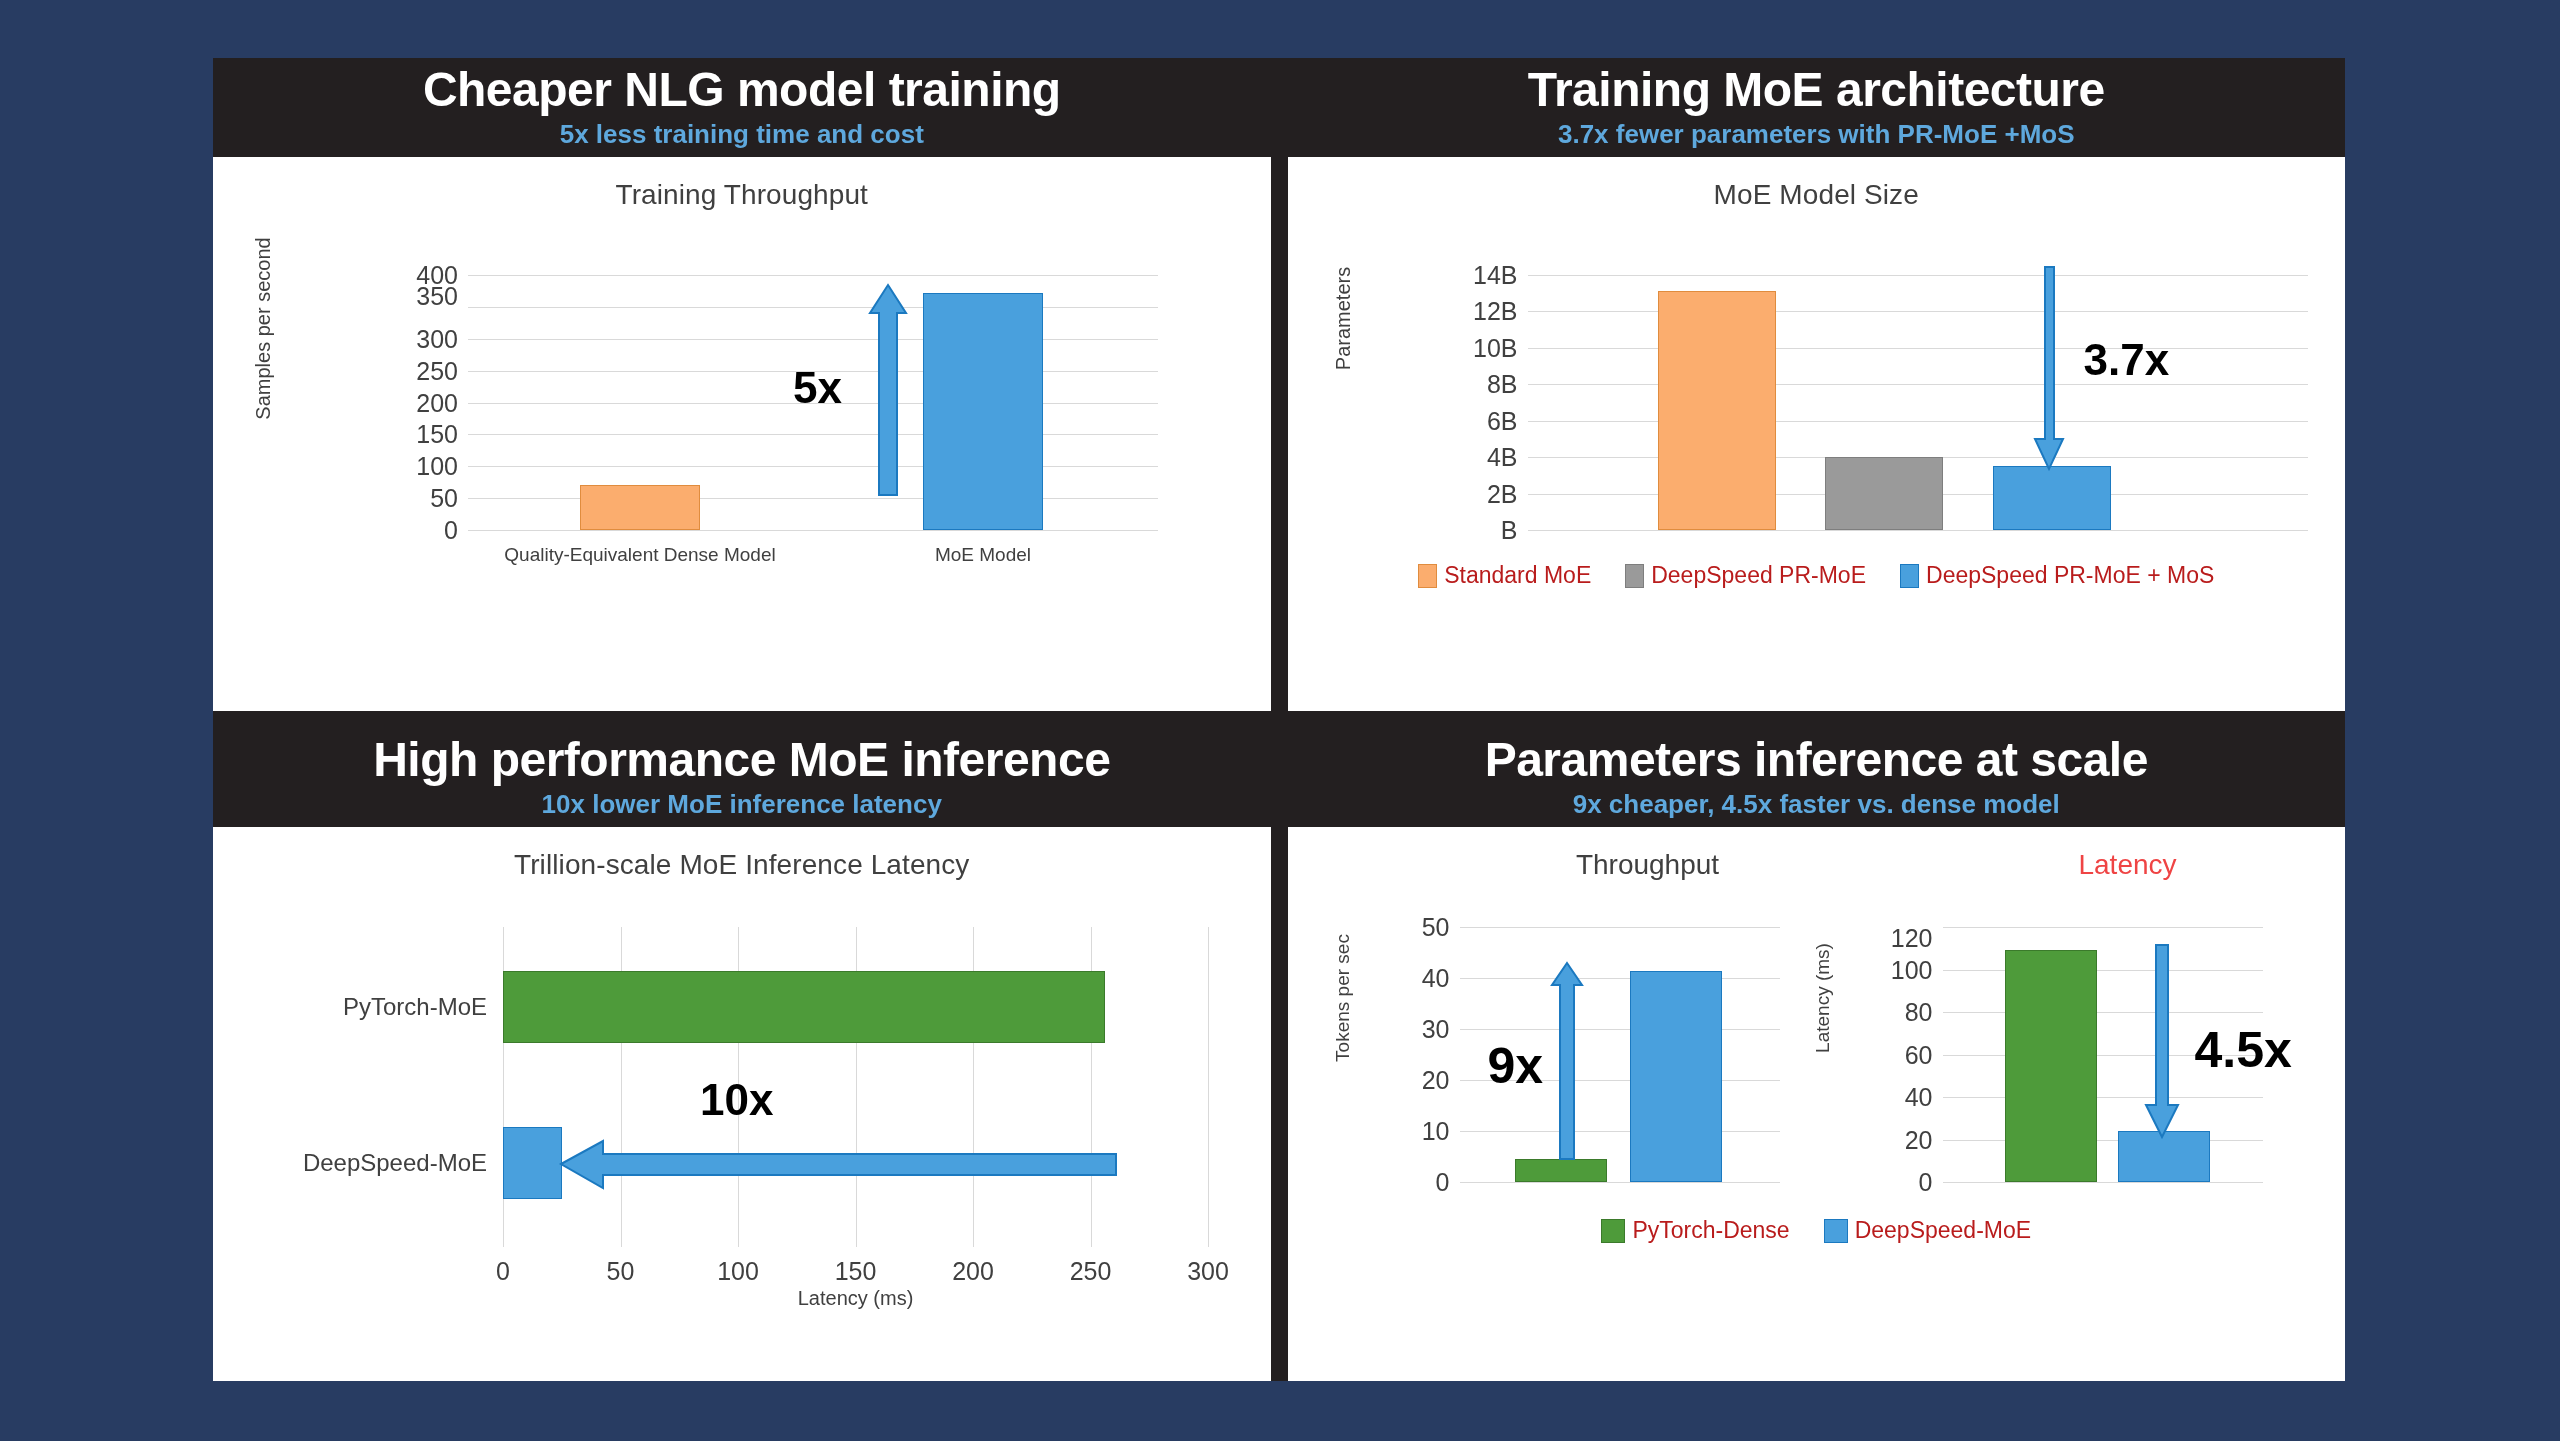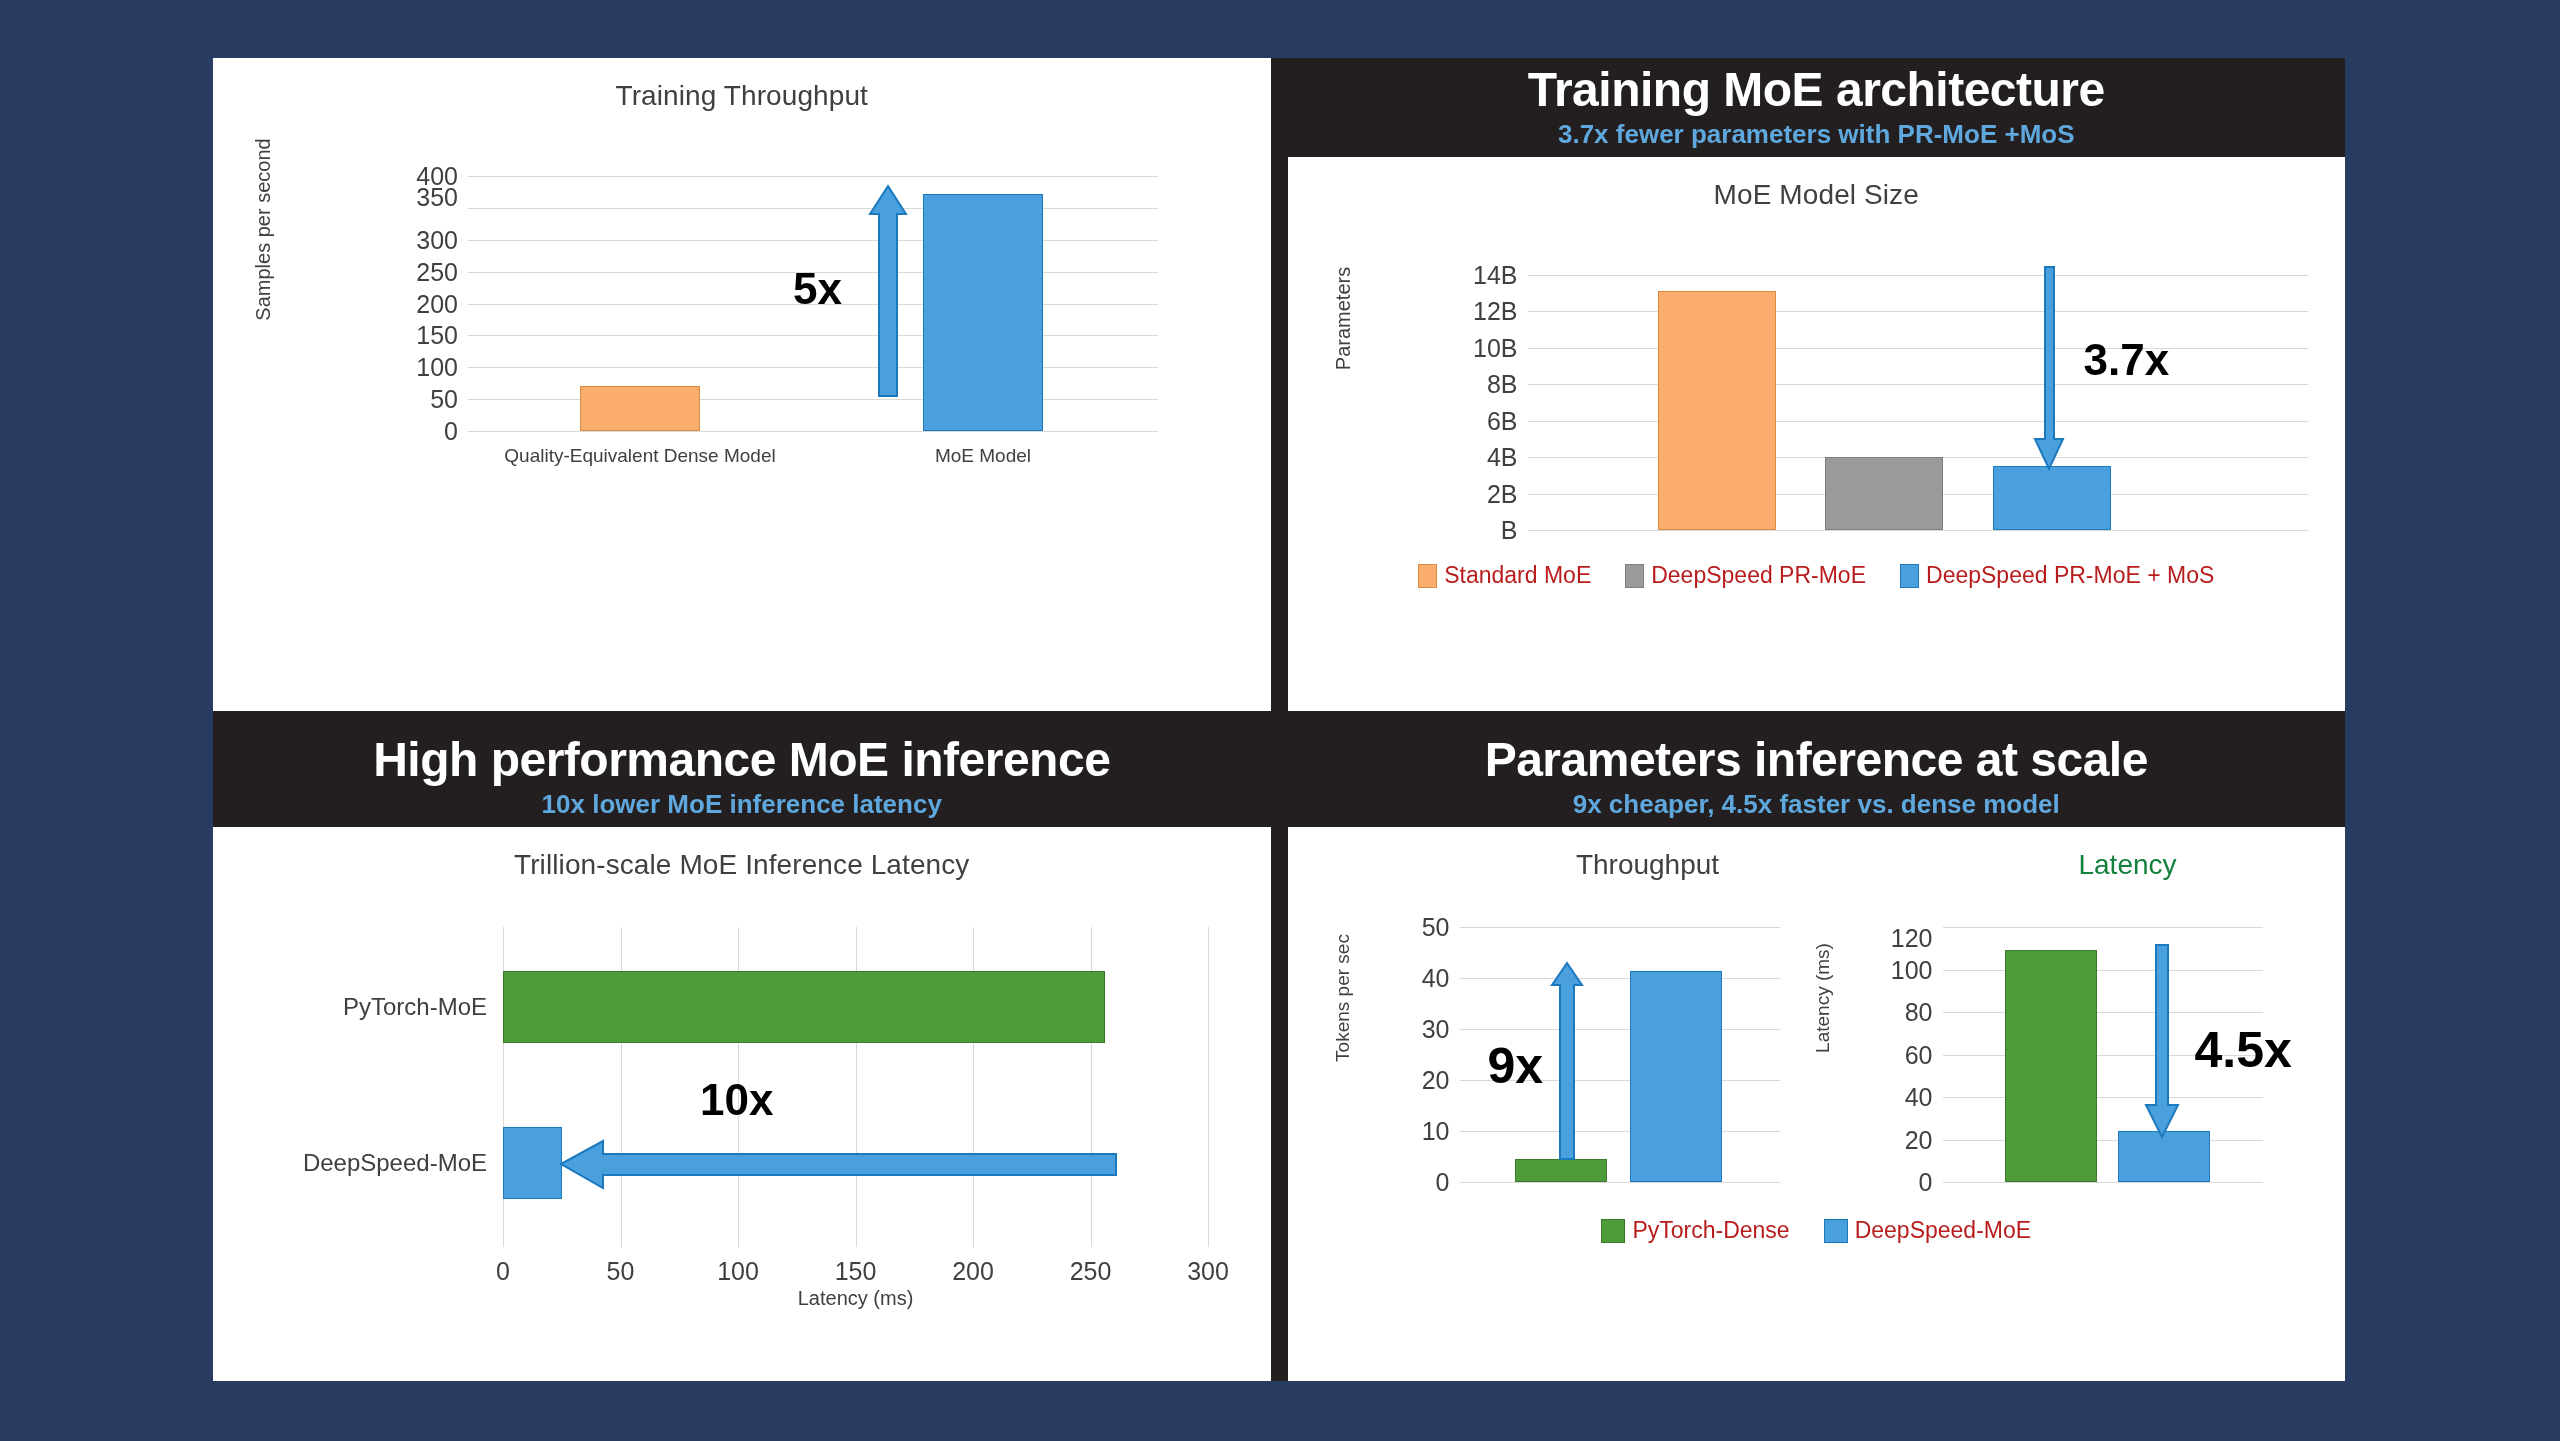--- a/index.html
+++ b/index.html
@@ -88,20 +88,24 @@
   .swatch.green{background:#4e9b3a;border:1px solid #3b7a2b;}
   .legend.sq .swatch{width:24px;height:24px;}
   .arrow{position:absolute;overflow:visible;}
 </style>
 </head>
 <body>
 
 <div class="board">
 
   <div class="quad">
+    <div class="qhead">
+      <div class="t">Cheaper NLG model training</div>
+      <div class="s">5x less training time and cost</div>
+    </div>
     <div class="qbody">
       <div class="ctitle">Training Throughput</div>
 
       <div class="ylab" style="left:-60px;top:160px;width:220px;text-align:center;">Samples per second</div>
 
       <div class="plot" style="left:255px;top:118px;width:690px;height:255px;">
 
         <div class="gridline" style="top:255px;"></div>
         <div class="gridline" style="top:223.1px;"></div>
         <div class="gridline" style="top:191.3px;"></div>
@@ -236,21 +240,21 @@
   </div>
 
   <div class="quad">
     <div class="qhead">
       <div class="t">Parameters inference at scale</div>
       <div class="s">9x cheaper, 4.5x faster vs. dense model</div>
     </div>
     <div class="qbody">
 
       <div style="position:absolute;left:140px;top:22px;width:440px;text-align:center;font-size:28px;color:#404040;">Throughput</div>
-      <div style="position:absolute;left:620px;top:22px;width:440px;text-align:center;font-size:28px;color:#15803d;">Latency</div>
+      <div style="position:absolute;left:620px;top:22px;width:440px;text-align:center;font-size:28px;color:#ef4444;">Latency</div>
 
       <div class="ylab" style="left:-55px;top:160px;width:220px;text-align:center;font-size:19px;">Tokens per sec</div>
 
       <div class="plot" style="left:172px;top:100px;width:320px;height:255px;">
         <div class="gridline" style="top:255px;"></div>
         <div class="gridline" style="top:204px;"></div>
         <div class="gridline" style="top:153px;"></div>
         <div class="gridline" style="top:102px;"></div>
         <div class="gridline" style="top:51px;"></div>
         <div class="gridline" style="top:0px;"></div>

